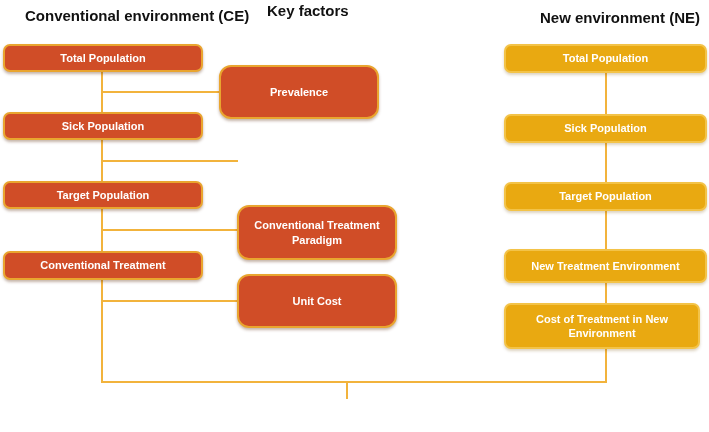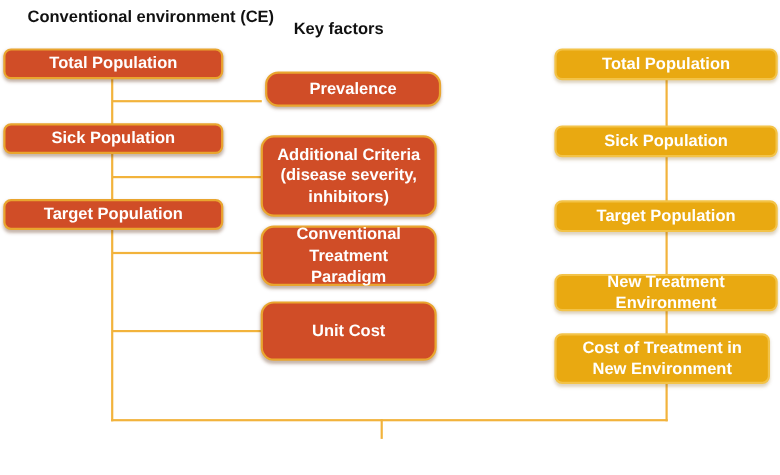--- a/index.html
+++ b/index.html
@@ -21,21 +21,21 @@
     z-index: 3;
   }
   .box {
     position: absolute;
     display: flex;
     align-items: center;
     justify-content: center;
     text-align: center;
     color: #ffffff;
     font-weight: bold;
-    font-size: 15px;
+    font-size: 11px;
     line-height: 1.3;
     z-index: 2;
     box-sizing: border-box;
     padding: 2px 9px;
   }
   .red {
     background: #D04D27;
     border: 2px solid #E9A52F;
     border-radius: 7px;
     box-shadow: 0 2px 3px rgba(90, 40, 10, 0.35);
@@ -62,37 +62,38 @@
   }
   .line.h { height: 2px; }
   .line.v { width: 2px; }
 </style>
 </head>
 <body>
 
 <div class="canvas">
 
   <div class="hdr" style="left:25px; top:7px;">Conventional environment (CE)</div>
-  <div class="hdr" style="left:267px; top:18px;">Key factors</div>
+  <div class="hdr" style="left:267px; top:2px;">Key factors</div>
+  <div class="hdr" style="left:540px; top:9px;">New environment (NE)</div>
 
   <div class="line v" style="left:101px; top:58px; height:325px;"></div>
   <div class="line v" style="left:605px; top:58px; height:325px;"></div>
   <div class="line h" style="left:102px; top:91px; width:136px;"></div>
   <div class="line h" style="left:102px; top:160px; width:136px;"></div>
   <div class="line h" style="left:102px; top:229px; width:136px;"></div>
   <div class="line h" style="left:102px; top:300px; width:136px;"></div>
   <div class="line h" style="left:101px; top:381px; width:506px;"></div>
   <div class="line v" style="left:346px; top:381px; height:18px;"></div>
 
   <div class="box red" style="left:3px; top:44px; width:200px; height:28px;">Total Population</div>
   <div class="box red" style="left:3px; top:112px; width:200px; height:28px;">Sick Population</div>
   <div class="box red" style="left:3px; top:181px; width:200px; height:28px;">Target Population</div>
+  <div class="box red" style="left:3px; top:251px; width:200px; height:29px;">Conventional Treatment</div>
 
-  <div class="box red mid" style="left:241px; top:65px; width:160px; height:32px;">Prevalence</div>
-  <div class="box red mid" style="left:237px; top:123px; width:160px; height:74px;">Additional Criteria (disease severity, inhibitors)</div>
+  <div class="box red mid" style="left:219px; top:65px; width:160px; height:54px;">Prevalence</div>
   <div class="box red mid" style="left:237px; top:274px; width:160px; height:54px;">Unit Cost</div>
   <div class="box red mid" style="left:237px; top:205px; width:160px; height:55px;">Conventional Treatment Paradigm</div>
 
   <div class="box gold" style="left:504px; top:44px; width:203px; height:29px;">Total Population</div>
   <div class="box gold" style="left:504px; top:114px; width:203px; height:29px;">Sick Population</div>
   <div class="box gold" style="left:504px; top:182px; width:203px; height:29px;">Target Population</div>
   <div class="box gold" style="left:504px; top:249px; width:203px; height:34px;">New Treatment Environment</div>
   <div class="box gold" style="left:504px; top:303px; width:196px; height:46px;">Cost of Treatment in New Environment</div>
 
 

